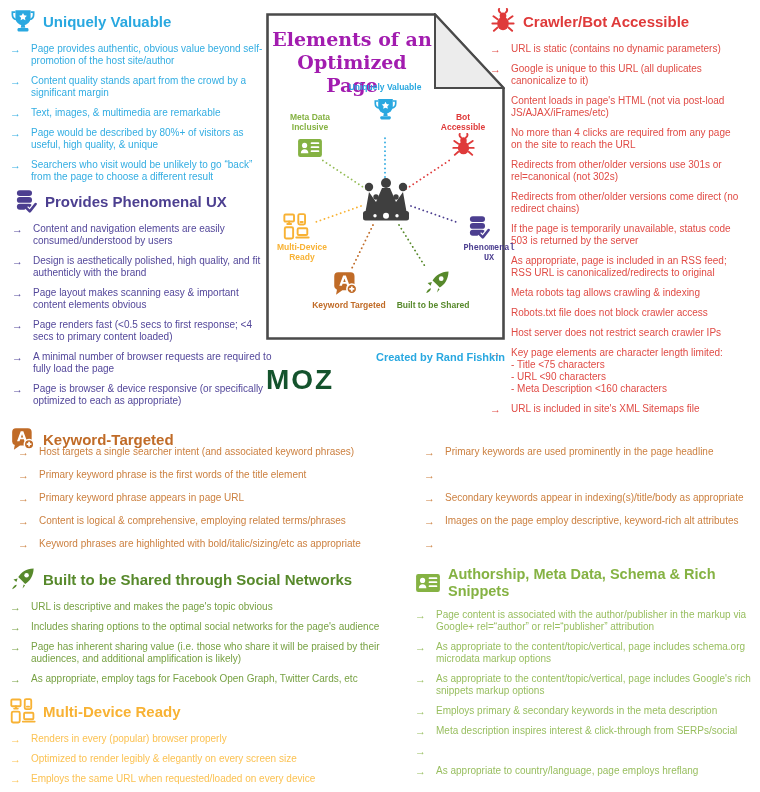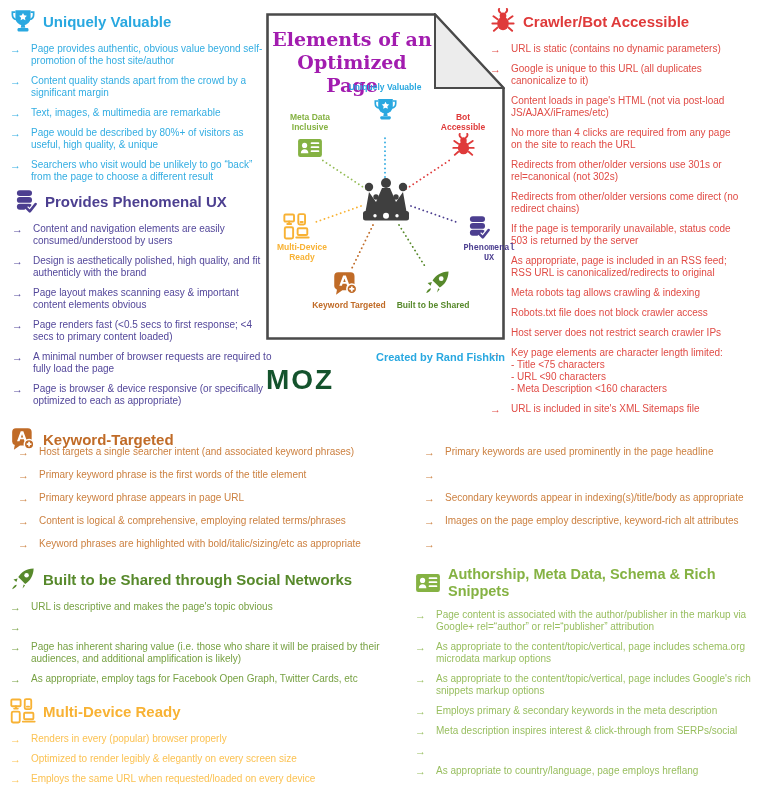--- a/index.html
+++ b/index.html
@@ -294,20 +294,21 @@
         </svg>
       <h2 class="c-green">Built to be Shared through Social Networks</h2>
     </div>
     <div class="items c-green">
         <div class="item">
           <span class="arrow">→</span>
           <span class="txt">URL is descriptive and makes the page's topic obvious</span>
         </div>
         <div class="item">
           <span class="arrow">→</span>
+          <span class="txt">Includes sharing options to the optimal social networks for the page's audience</span>
         </div>
         <div class="item">
           <span class="arrow">→</span>
           <span class="txt">Page has inherent sharing value (i.e. those who share it will be praised by their audiences, and additional amplification is likely)</span>
         </div>
         <div class="item">
           <span class="arrow">→</span>
           <span class="txt">As appropriate, employ tags for Facebook Open Graph, Twitter Cards, etc</span>
         </div>
       </div>

